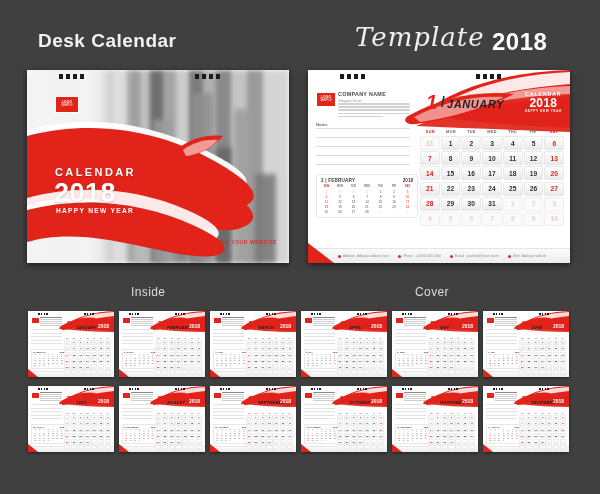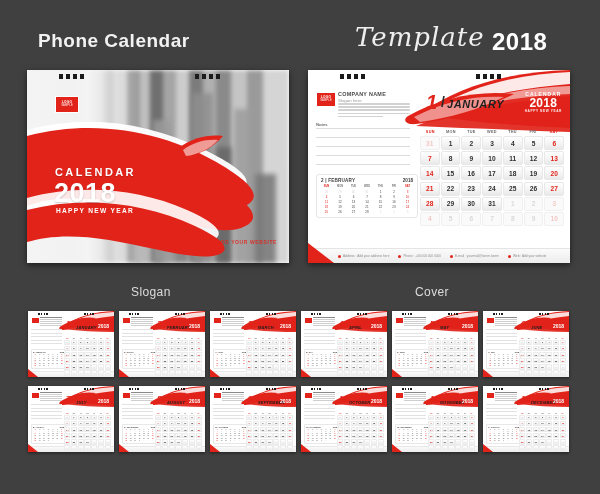--- a/index.html
+++ b/index.html
@@ -185,21 +185,21 @@
     clip-path:polygon(0 0,0 100%,100% 100%);}
   .t-holes{position:absolute;top:2px;display:flex;gap:1.2px;}
   .t-holes i{width:1.6px;height:2px;background:#1b1b1b;display:block;}
 </style>
 </head>
 <body>
 
 <div class="stage">
 
   <div class="header">
-    <div class="hdr-title">Phone  Calendar</div>
+    <div class="hdr-title">Desk  Calendar</div>
     <div class="hdr-script">Template</div>
     <div class="hdr-year">2018</div>
   </div>
 
   <div class="page cover">
     <div class="cityscape"></div>
     <div class="city-bars">
       <div class="bar" style="left:48%;width:7%;height:74%;background:#9b9b9b"></div>
       <div class="bar" style="left:56%;width:6%;height:52%;background:#7b7b7b"></div>
       <div class="bar" style="left:63%;width:8%;height:88%;background:#8f8f8f"></div>
@@ -428,21 +428,21 @@
             <span>E-mail : yourmail@lorem.lorem</span>
           </div>
           <div class="fitem">
             <i class="fdot"></i>
             <span>Web : Add your website</span>
           </div>
         </div>
     </div>
   </div>
 
-  <div class="lbl lbl-cover">Slogan</div>
+  <div class="lbl lbl-cover">Inside</div>
   <div class="lbl lbl-inside">Cover</div>
 
   <div class="thumbs" id="thumbs">
       <div class="thumb">
         <svg style="position:absolute;left:0;top:0;width:86px;height:66px" viewBox="0 0 86 66">
           <path d="M36,15 C50,5 66,1 86,0 L86,20 C68,19 52,17 36,15 Z" fill="#e1231a"></path>
           <path d="M40,13 C56,4 70,2 86,1 L86,5 C70,7 56,9 40,13 Z" fill="#ffffff" opacity=".85"></path>
           <path d="M35,18 C53,10 70,7 86,7 L86,21 C68,21 52,20 35,18 Z" fill="#e1231a" opacity=".92"></path>
           <path d="M33,15 C44,8 57,5 68,7 C58,13 45,18 35,19 C31,19 30,17 33,15 Z" fill="#e1231a"></path>
         </svg>

